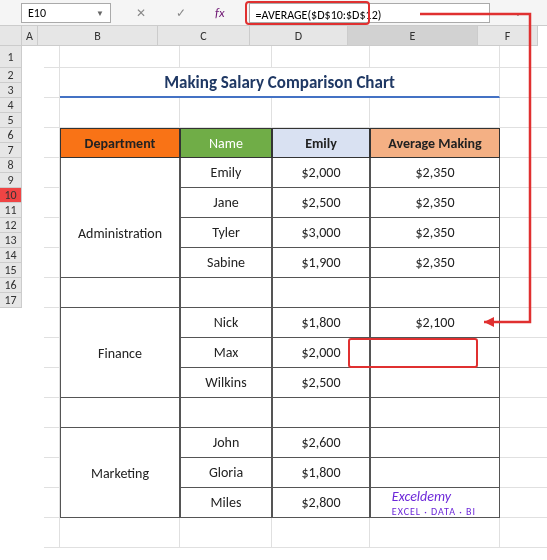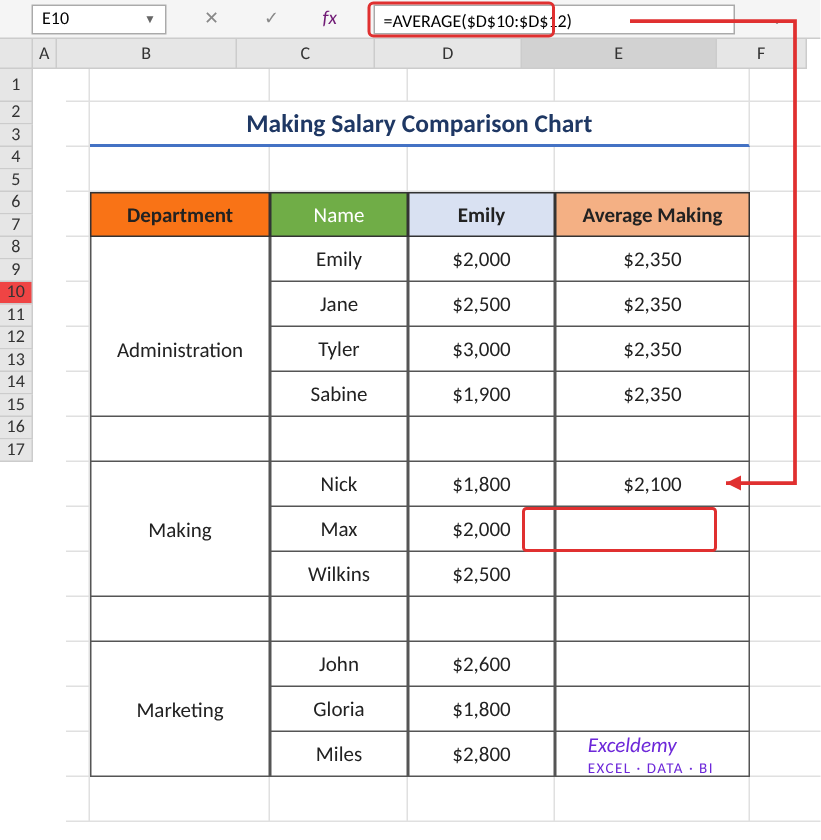--- a/index.html
+++ b/index.html
@@ -311,21 +311,21 @@
     <div class="row">
       <div class="cell colA"></div>
       <div class="cell colB tb-l tb-r" style="border-bottom:none"></div>
       <div class="cell colC tb">Nick</div>
       <div class="cell colD tb">$1,800</div>
       <div class="cell colE tb">$2,100</div>
       <div class="cell colF"></div>
     </div>
     <div class="row">
       <div class="cell colA"></div>
-      <div class="cell colB tb-l tb-r" style="border-bottom:none;border-top:none">Making</div>
+      <div class="cell colB tb-l tb-r" style="border-bottom:none;border-top:none">Finance</div>
       <div class="cell colC tb">Max</div>
       <div class="cell colD tb">$2,000</div>
       <div class="cell colE tb"></div>
       <div class="cell colF"></div>
     </div>
     <div class="row">
       <div class="cell colA"></div>
       <div class="cell colB tb-l tb-r tb-b" style="border-top:none"></div>
       <div class="cell colC tb">Wilkins</div>
       <div class="cell colD tb">$2,500</div>

